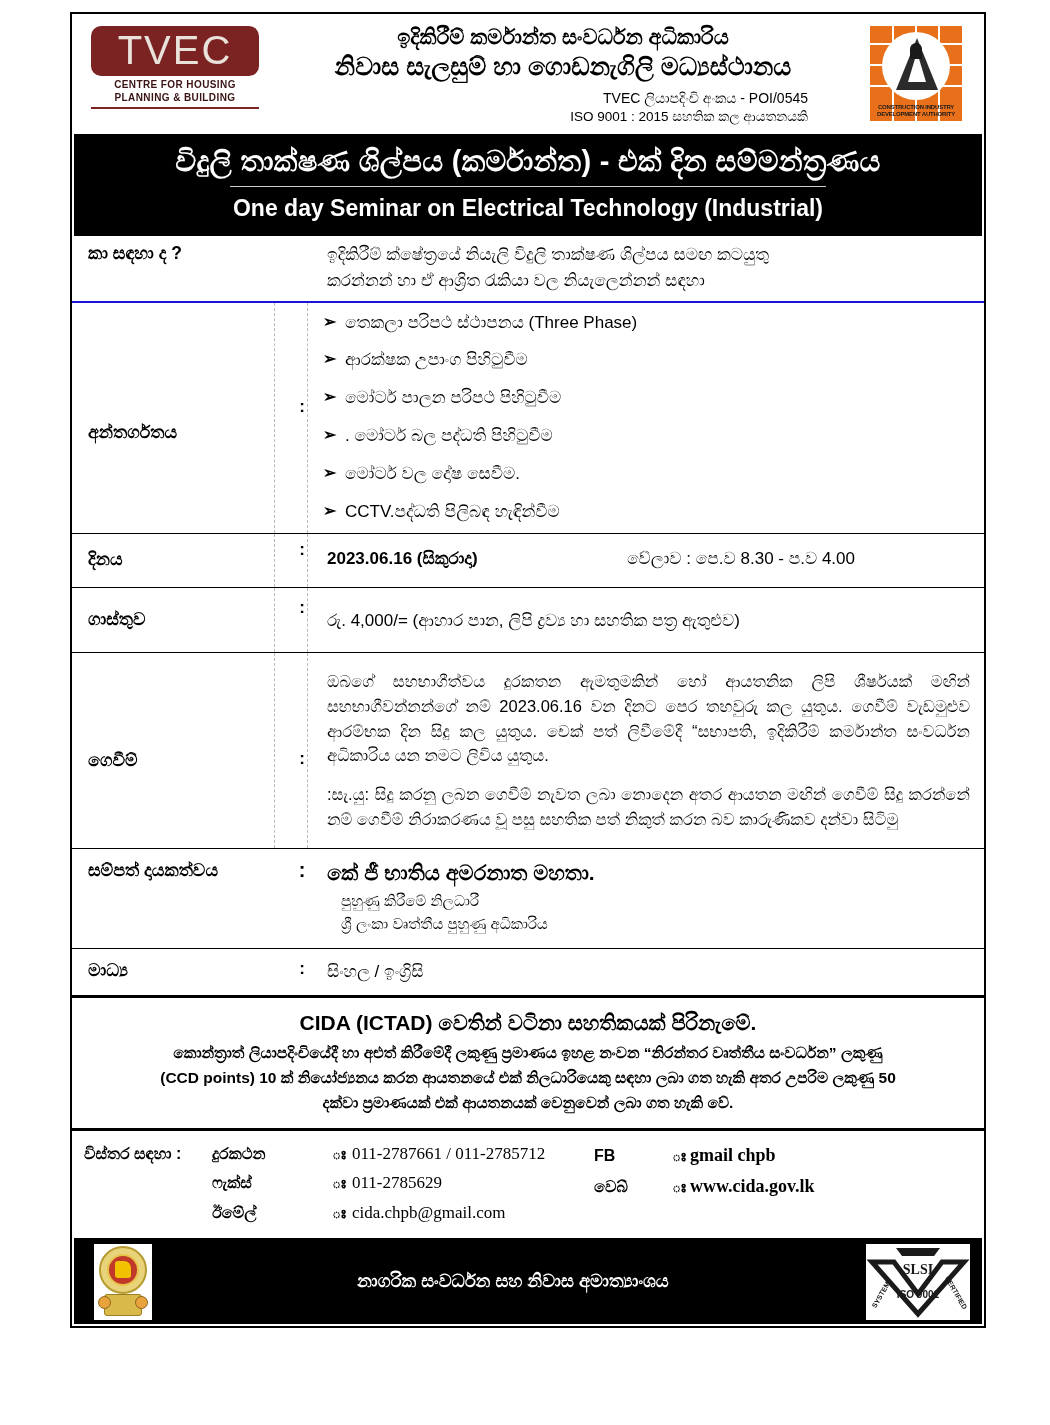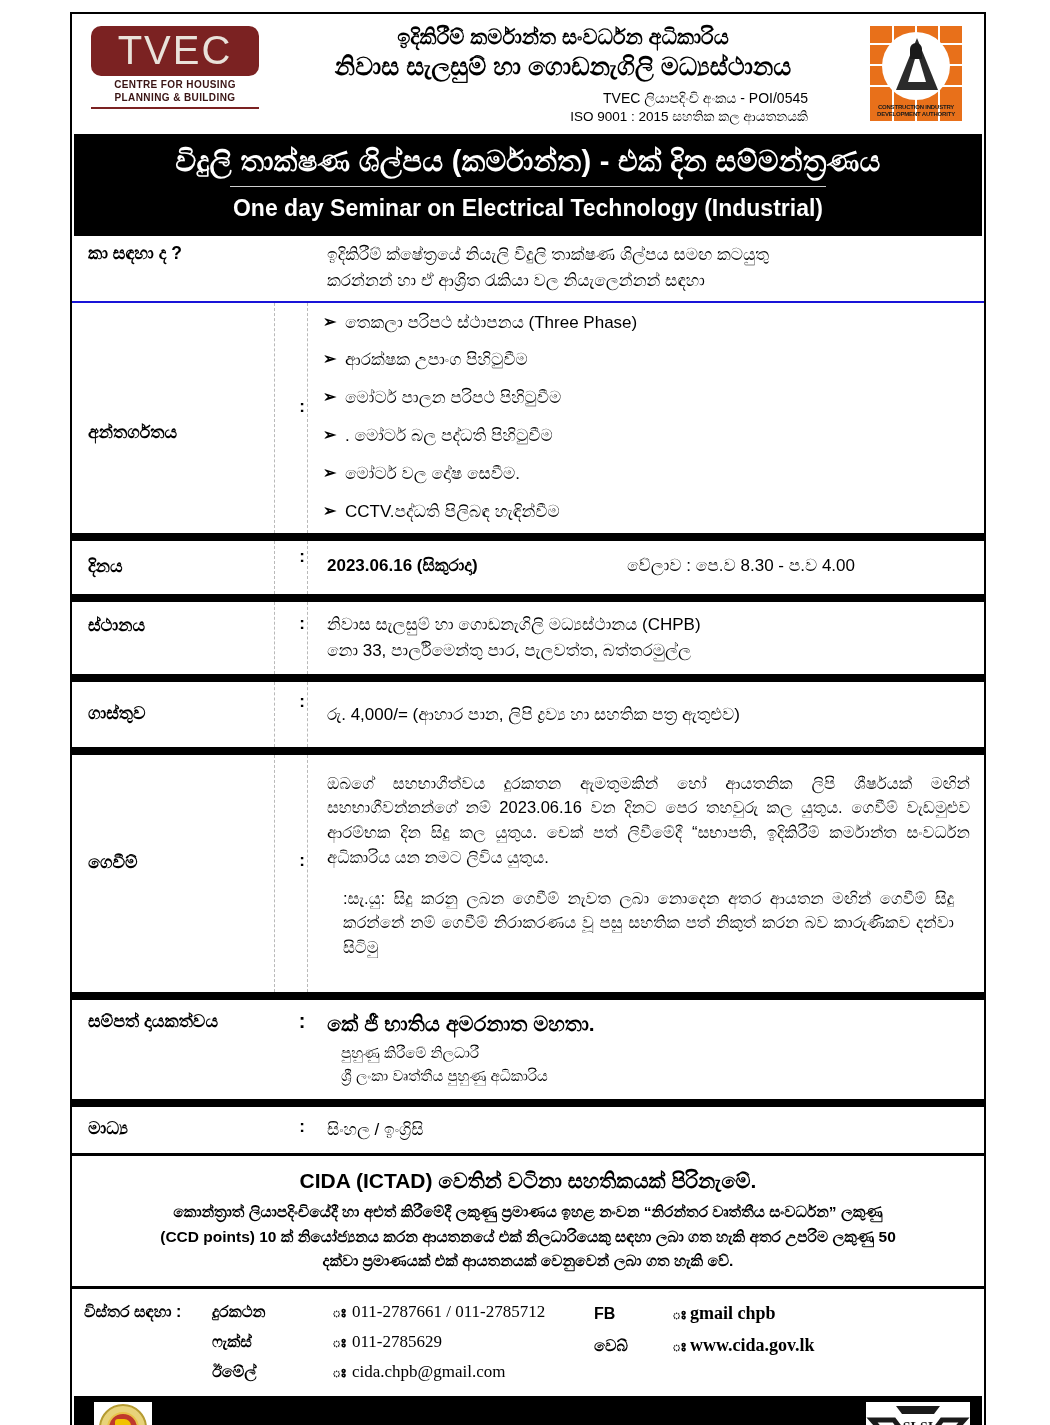--- a/index.html
+++ b/index.html
@@ -224,21 +224,21 @@
   .colon {
     font-size: 17px;
     font-weight: bold;
   }
   .val {
     font-size: 17px;
     line-height: 1.55;
     padding-left: 4px;
   }
 
-  .rowline-black { border-top: 8px solid #000000; }
+  .rowline-black { border-top: 1px solid #000000; }
   .rowline-blue  { border-top: 2.5px solid #1914d8; }
 
   
   .vline-wrap { position: relative; }
   .vguide {
     position: absolute;
     top: 0; bottom: 0;
     width: 0;
     border-left: 1px dashed #b9b9b9;
   }
@@ -256,21 +256,21 @@
     flex: 0 0 22px;
     font-size: 16px;
     font-weight: bold;
   }
 
   .time-row { display: flex; }
   .time-row .d { flex: 0 0 300px; font-weight: bold; }
   .time-row .t { flex: 1 1 auto; }
 
   .pay-p { margin: 0 0 14px 0; text-align: justify; font-size: 16.5px; line-height: 1.5; }
-  .pay-p2 { margin: 16px; text-align: justify; font-size: 16.5px; line-height: 1.5; }
+  .pay-p2 { margin: 0; text-align: justify; font-size: 16.5px; line-height: 1.5; }
 
   
   .cert {
     text-align: center;
     padding: 10px 18px 12px 18px;
   }
   .cert-h {
     font-size: 21px;
     font-weight: bold;
     line-height: 1.4;
@@ -511,34 +511,20 @@
           <div class="val time-row" style="padding-top:6px;padding-bottom:8px">
             <span class="d">2023.06.16 (සිකුරාදා)</span>
             <span class="t">
               <span>වේලාව :</span>
               <span>පෙ.ව 8.30 -  ප.ව 4.00</span>
             </span>
           </div>
         </td>
       </tr>
 
-      <tr>
-        <td class="col-label rowline-black vline-wrap">
-          <div class="vguide" style="left:202px"></div>
-          <div class="lbl" style="padding-top:6px">ස්ථානය</div>
-        </td>
-        <td class="col-colon rowline-black vline-wrap">
-          <div class="vguide" style="left:22px"></div>
-          <div class="colon" style="padding-top:6px">:</div>
-        </td>
-        <td class="col-val rowline-black">
-          <div class="val" style="padding-top:4px">නිවාස සැලසුම් හා ගොඩනැගිලි මධ්‍යස්ථානය (CHPB)</div>
-          <div class="val" style="padding-bottom:4px">නො 33, පාර්ලිමෙන්තු පාර, පැලවත්ත, බත්තරමුල්ල</div>
-        </td>
-      </tr>
 
       <tr>
         <td class="col-label rowline-black vline-wrap">
           <div class="vguide" style="left:202px"></div>
           <div class="lbl" style="padding-top:14px">ගාස්තුව</div>
         </td>
         <td class="col-colon rowline-black vline-wrap">
           <div class="vguide" style="left:22px"></div>
           <div class="colon" style="padding-top:4px">:</div>
         </td>

